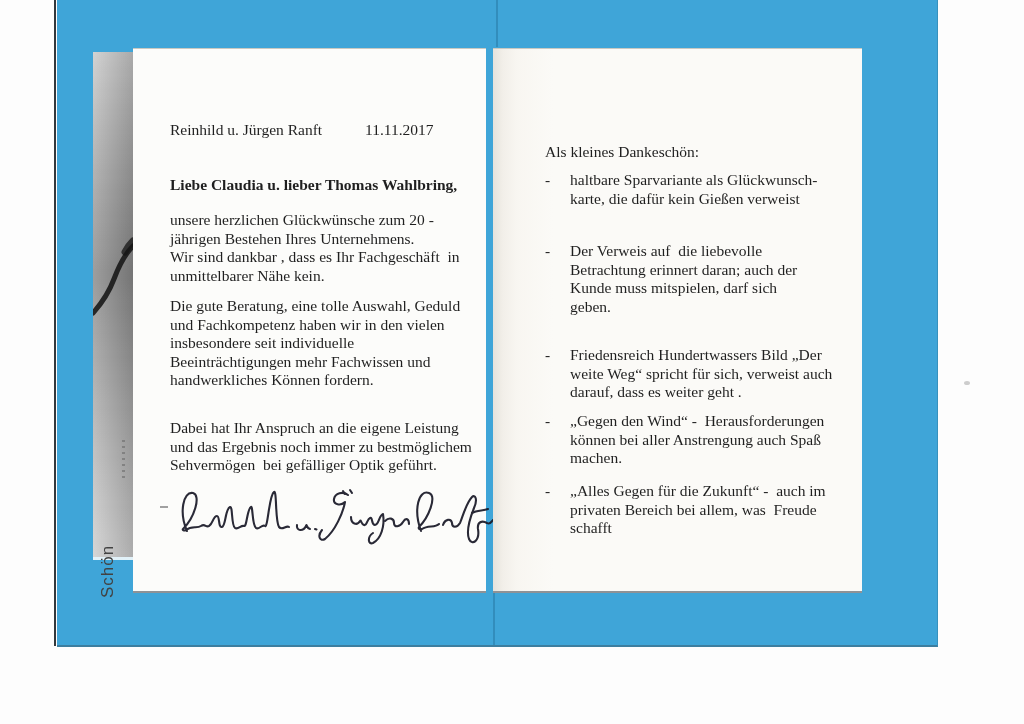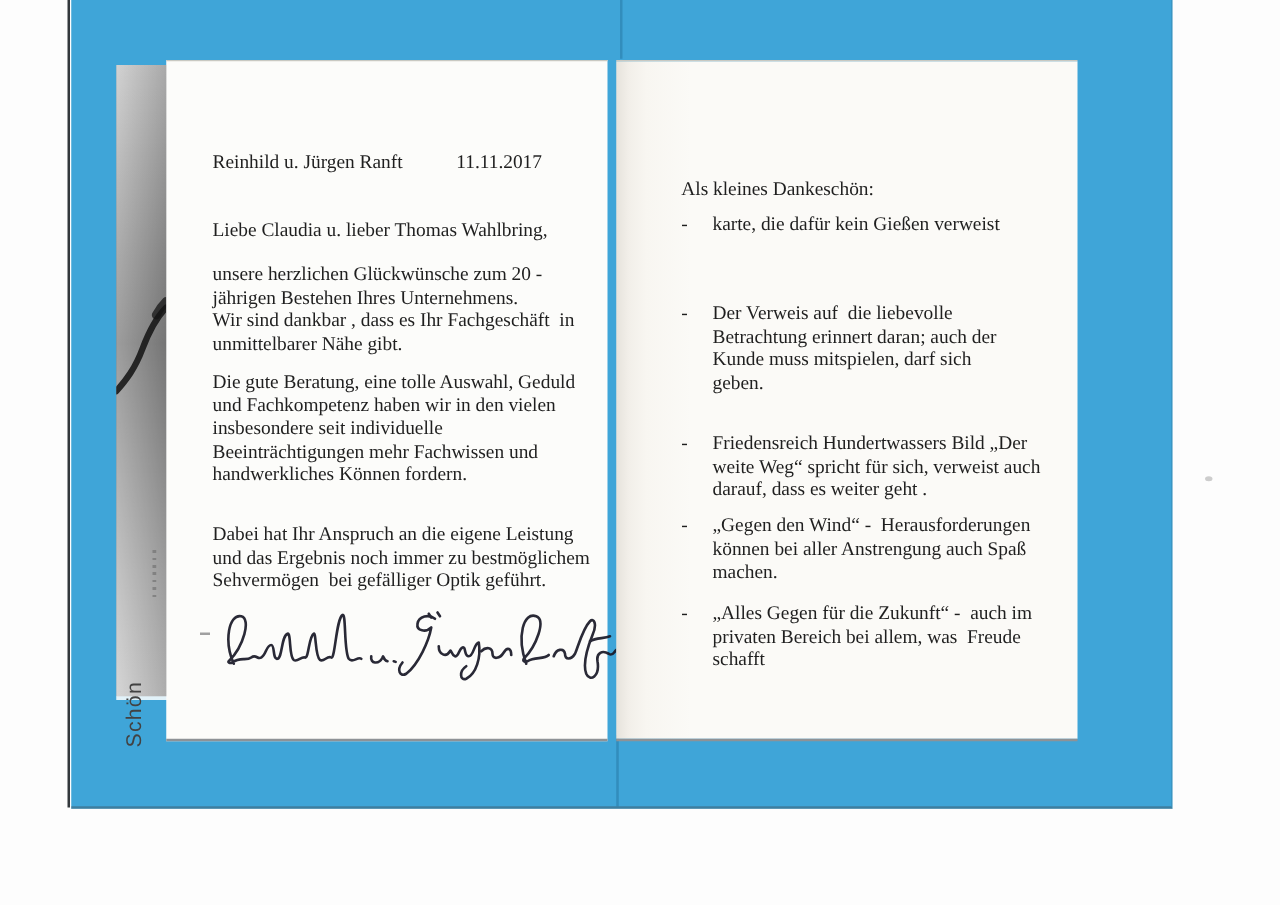--- a/index.html
+++ b/index.html
@@ -53,21 +53,21 @@
     left:493px;width:369px;
     background:linear-gradient(90deg,#e6e3dc 0px,#f2efe9 10px,#f8f6f1 24px,#fbfaf7 60px,#fbfaf7 100%);
   }
 
   .tl{
     position:absolute;font-size:15.5px;line-height:18.6px;color:#1f1f1f;
     white-space:pre-wrap;
   }
   .header-names{left:37px;top:72px;}
   .header-date{left:232px;top:72px;}
-  .salutation{left:37px;top:127px;}
+  .salutation{left:37px;top:127px;font-weight:bold;}
   .para1{left:37px;top:162px;}
   .para2{left:37px;top:248px;}
   .para3{left:37px;top:370px;}
 
   .signature{position:absolute;left:40px;top:430px;}
   .dash-artifact{position:absolute;left:27px;top:457px;width:8px;height:2px;background:#a0a0a0;}
 
   .heading{left:52px;top:94px;}
   .bullet{position:absolute;left:52px;display:flex;}
   .bullet .marker{
@@ -96,21 +96,21 @@
       <path d="M40,189 C37,192 34,196 32,200" fill="none" stroke="#161616" stroke-width="7" stroke-linecap="round" opacity="0.75"></path>
     </svg>
     <div class="tinymarks"></div>
     <div class="schoen">Schön</div>
   </div>
 
   <div class="page page-left">
     <div class="tl header-names">Reinhild u. Jürgen Ranft</div>
     <div class="tl header-date">11.11.2017</div>
     <div class="tl salutation">Liebe Claudia u. lieber Thomas Wahlbring,</div>
-    <div class="tl para1"><div>unsere herzlichen Glückwünsche zum 20 -</div><div>jährigen Bestehen Ihres Unternehmens.</div><div>Wir sind dankbar , dass es Ihr Fachgeschäft  in</div><div>unmittelbarer Nähe gibt.</div></div>
+    <div class="tl para1"><div>unsere herzlichen Glückwünsche zum 20 -</div><div>jährigen Bestehen Ihres Unternehmens.</div><div>Wir sind dankbar , dass es Ihr Fachgeschäft  in</div><div>unmittelbarer Nähe kein.</div></div>
     <div class="tl para2"><div>Die gute Beratung, eine tolle Auswahl, Geduld</div><div>und Fachkompetenz haben wir in den vielen</div><div>insbesondere seit individuelle</div><div>Beeinträchtigungen mehr Fachwissen und</div><div>handwerkliches Können fordern.</div></div>
     <div class="tl para3"><div>Dabei hat Ihr Anspruch an die eigene Leistung</div><div>und das Ergebnis noch immer zu bestmöglichem</div><div>Sehvermögen  bei gefälliger Optik geführt.</div></div>
 
     <svg class="signature" width="320" height="78" viewBox="0 0 320 78" role="img" aria-label="Reinhild u. Jürgen Ranft">
       <g fill="none" stroke="#181826" stroke-width="2.1" stroke-linecap="round" stroke-linejoin="round" opacity="0.92">
         <path d="M14,52 C6,34 10,12 20,14 C28,16 22,38 10,50 C9,51 11,52 13,51 C19,46 24,50 28,47 C32,44 33,49 36,47 C40,45 40,37 44,37 C47,37 45,49 49,48 C53,47 52,30 57,28 C60,27 58,46 62,49 C65,51 68,46 71,47 C74,48 74,30 78,28 C80,27 79,46 83,49 C86,51 89,45 92,47 C95,49 96,16 101,13 C104,11 102,42 106,48 C109,52 113,46 116,48"></path>
         <path d="M124,46 C123,52 130,53 133,47 C134,44 133,49 137,50"></path>
         <path d="M142,50 l1.5,0.5"></path>
         <path d="M170,12 l2,3 M177,11 l2,3"></path>
         <path d="M175,16 C170,12 162,14 161,20 C160,26 168,27 172,23 C170,34 162,52 152,60 C147,63 144,57 149,51"></path>
@@ -122,21 +122,21 @@
       </g>
     </svg>
     <div class="dash-artifact"></div>
   </div>
 
   <div class="page page-right">
     <div class="tl heading">Als kleines Dankeschön:</div>
 
     <div class="bullet b1">
       <span class="marker">-</span>
-      <div class="blines"><div>karte, die dafür kein Gießen verweist</div></div>
+      <div class="blines"><div>haltbare Sparvariante als Glückwunsch-</div><div>karte, die dafür kein Gießen verweist</div></div>
     </div>
     <div class="bullet b2">
       <span class="marker">-</span>
       <div class="blines"><div>Der Verweis auf  die liebevolle</div><div>Betrachtung erinnert daran; auch der</div><div>Kunde muss mitspielen, darf sich</div><div>geben.</div></div>
     </div>
     <div class="bullet b3">
       <span class="marker">-</span>
       <div class="blines"><div>Friedensreich Hundertwassers Bild „Der</div><div>weite Weg“ spricht für sich, verweist auch</div><div>darauf, dass es weiter geht .</div></div>
     </div>
     <div class="bullet b4">

